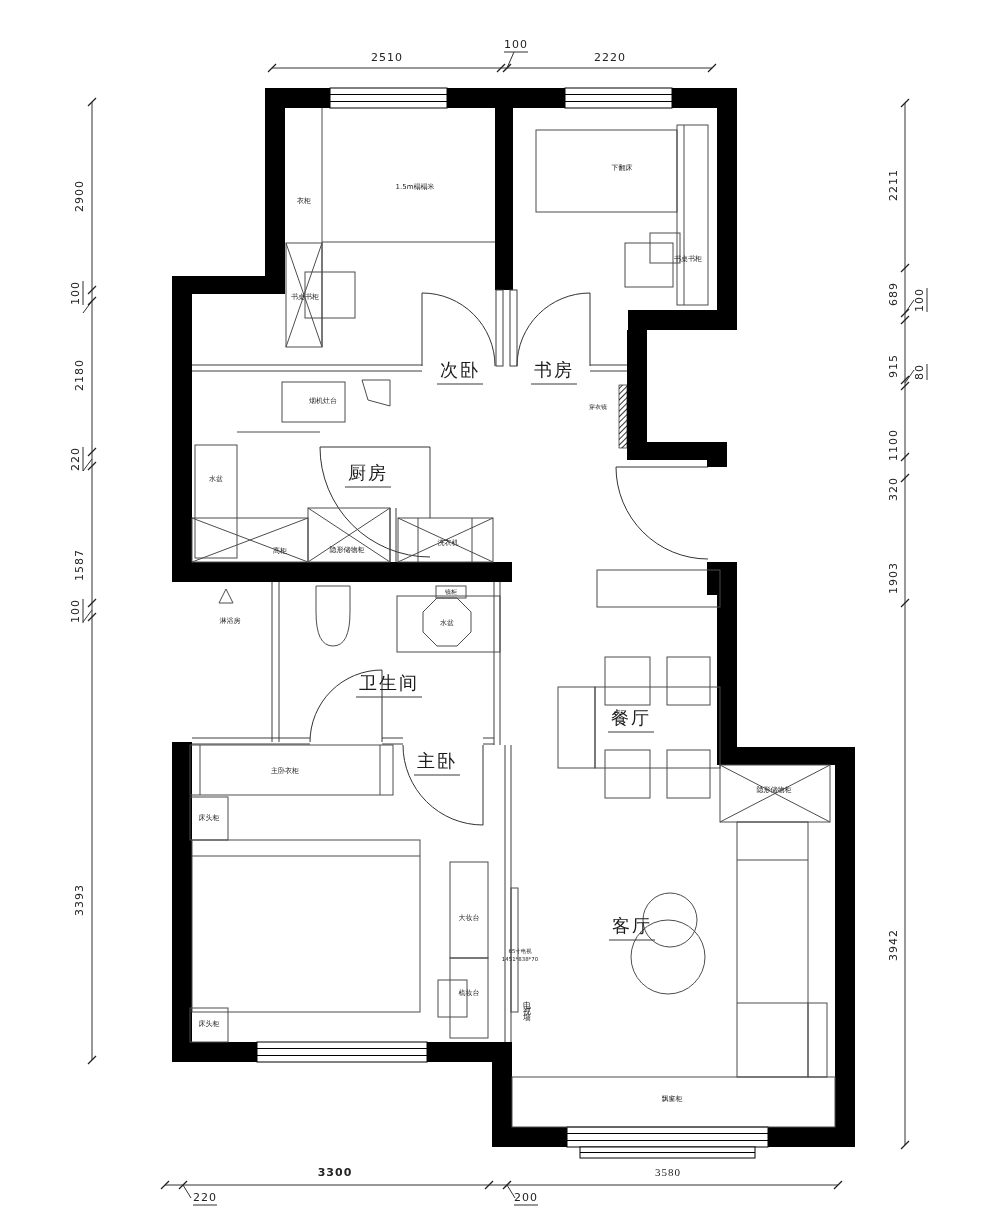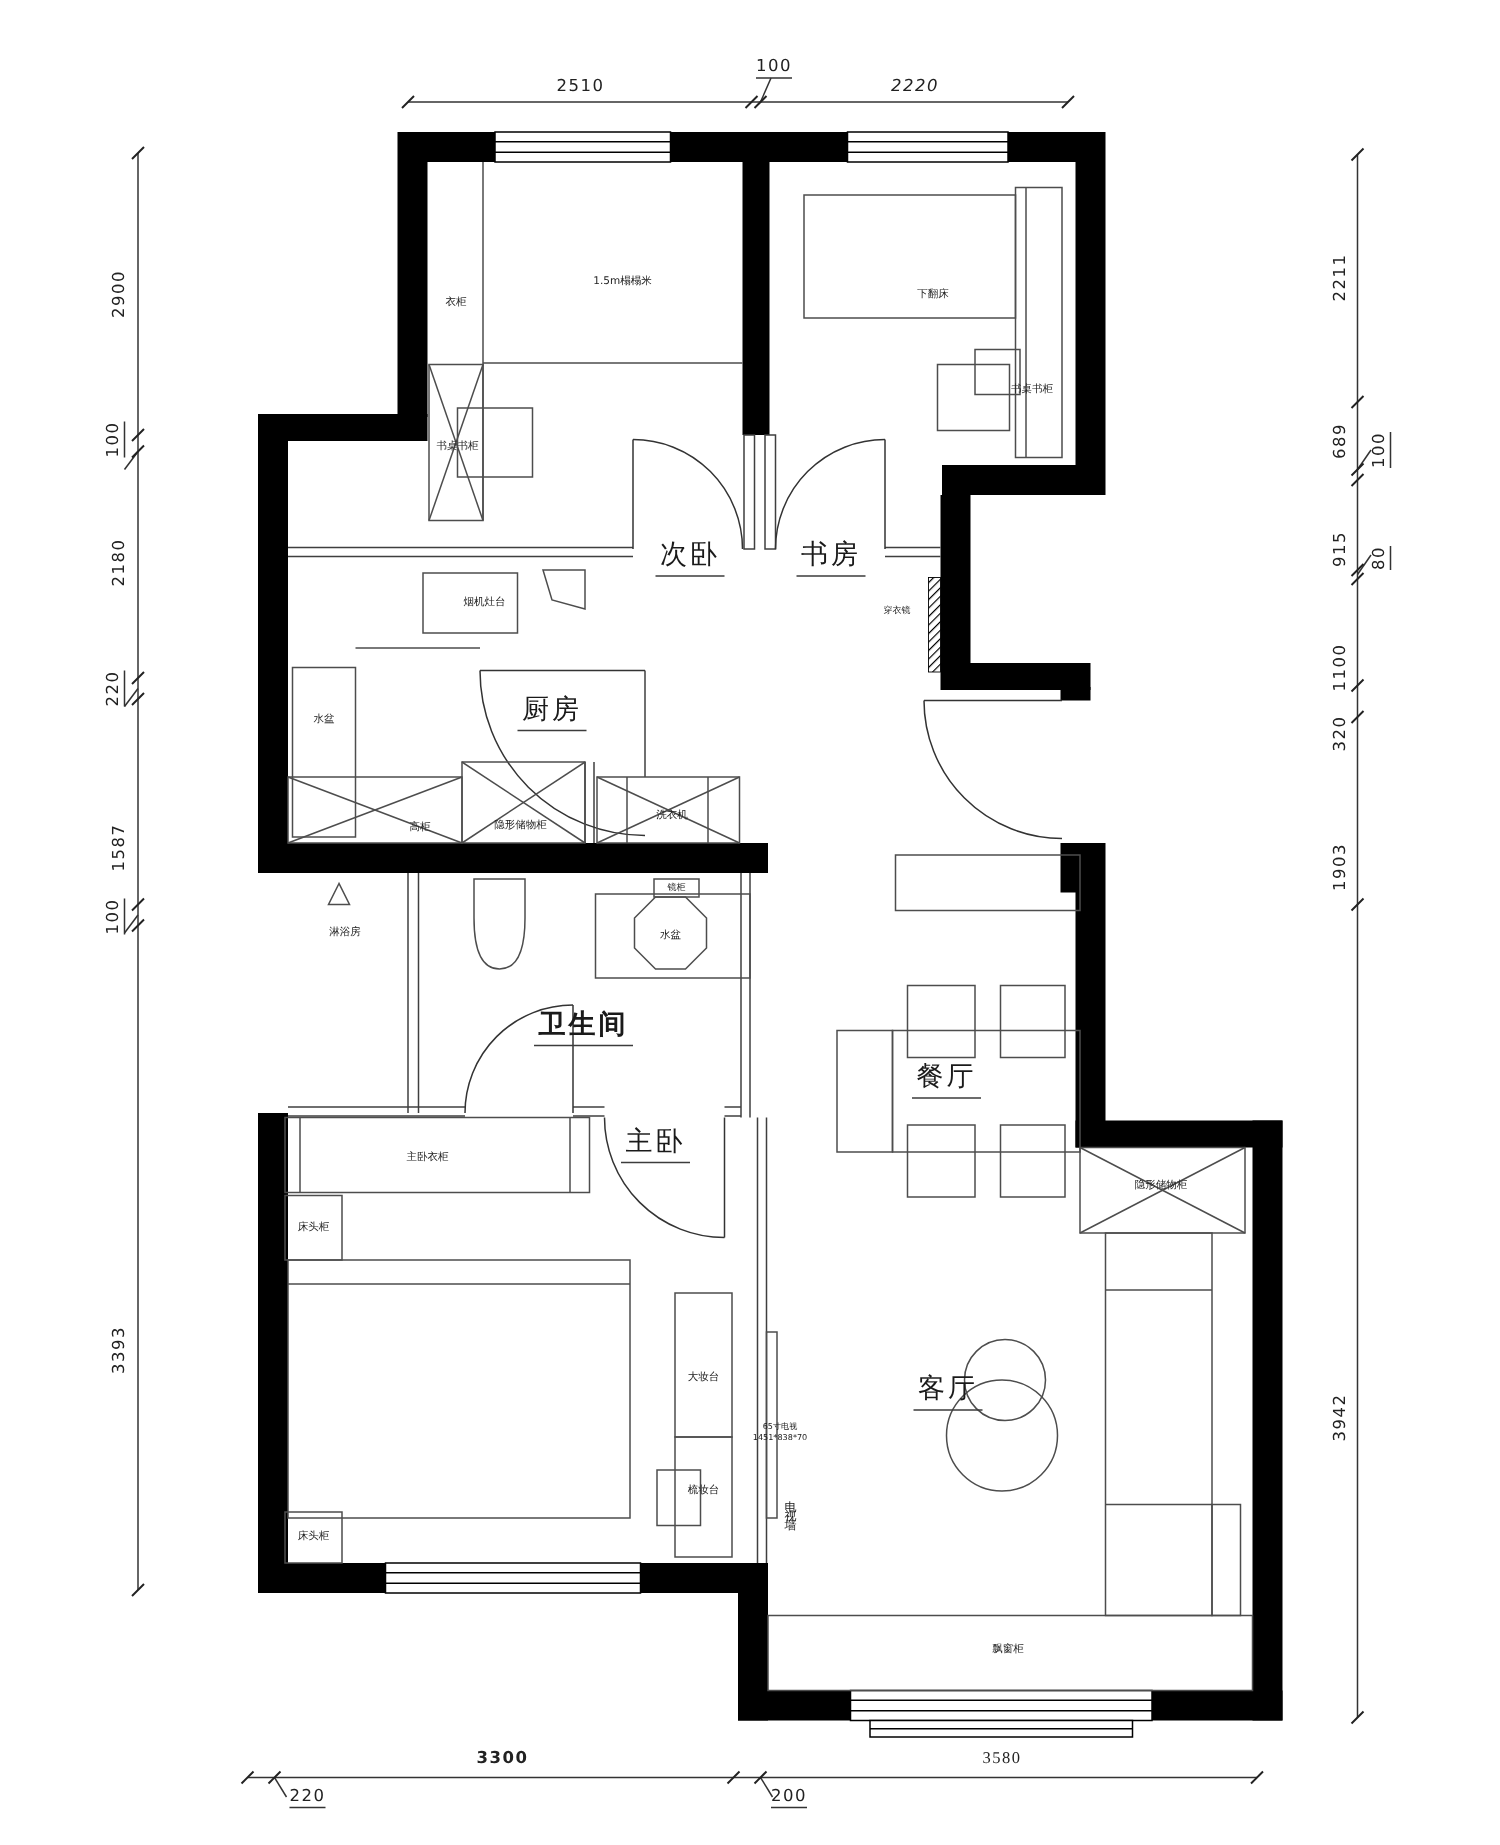--- a/index.html
+++ b/index.html
@@ -222,29 +222,29 @@
         <line x1="179" y1="1189" x2="187" y2="1181"></line>
     <line x1="485" y1="1189" x2="493" y2="1181"></line>
         <line x1="503" y1="1189" x2="511" y2="1181"></line>
     <line x1="834" y1="1189" x2="842" y2="1181"></line>
   </g>
 </svg>
 
   <span class="lbl room" style="left:460px;top:371px;">次卧</span>
   <span class="lbl room" style="left:554px;top:371px;text-align:right;">书房</span>
   <span class="lbl room" style="left:368px;top:474px;">厨房</span>
-  <span class="lbl room" style="left:389px;top:684px;font-weight:bold;">卫生间</span>
+  <span class="lbl room" style="left:389px;top:684px;">卫生间</span>
   <span class="lbl room" style="left:437px;top:762px;">主卧</span>
   <span class="lbl room" style="left:631px;top:719px;">餐厅</span>
   <span class="lbl room" style="left:632px;top:927px;">客厅</span>
 
   <span class="lbl fl" style="left:304px;top:187px;margin-top:14px;">衣柜</span>
   <span class="lbl fl" style="left:415px;top:187px;">1.5m榻榻米</span>
   <span class="lbl fl" style="left:305px;top:297px;">书桌书柜</span>
-  <span class="lbl fl" style="left:622px;top:196px;">下翻床</span>
+  <span class="lbl fl" style="left:622px;top:168px;">下翻床</span>
   <span class="lbl fl" style="left:688px;top:259px;">书桌书柜</span>
   <span class="lbl fl6" style="left:598px;top:407px;">穿衣镜</span>
   <span class="lbl fl" style="left:295px;top:401px;margin-left:28px;">烟机灶台</span>
   <span class="lbl fl" style="left:216px;top:479px;">水盆</span>
   <span class="lbl fl" style="left:280px;top:551px;">高柜</span>
   <span class="lbl fl" style="left:347px;top:550px;">隐形储物柜</span>
   <span class="lbl fl" style="left:448px;top:543px;">洗衣机</span>
   <span class="lbl fl" style="left:230px;top:621px;">淋浴房</span>
   <span class="lbl fl6" style="left:451px;top:592px;">镜柜</span>
   <span class="lbl fl" style="left:447px;top:623px;">水盆</span>
@@ -253,21 +253,21 @@
   <span class="lbl fl" style="left:209px;top:1024px;">床头柜</span>
   <span class="lbl fl" style="left:469px;top:918px;">大妆台</span>
   <span class="lbl fl" style="left:469px;top:993px;">梳妆台</span>
   <span class="tvspec lbl" style="left:520px;top:955px;"><span>65寸电视</span><br><span>1451*838*70</span></span>
   <span class="lbl vtext" style="left:526px;top:1003px;">电视墙</span>
   <span class="lbl fl" style="left:774px;top:790px;">隐形储物柜</span>
   <span class="lbl fl" style="left:672px;top:1099px;">飘窗柜</span>
 
   <span class="lbl dim" style="left:387px;top:57px;">2510</span>
   <span class="lbl dim lead" style="left:516px;top:45px;">100</span>
-  <span class="lbl dim" style="left:610px;top:57px;font-style:italic;">2220</span>
+  <span class="lbl dim" style="left:610px;top:57px;">2220</span>
 
   <span class="lbl dim dimv" style="left:79px;top:196px;">2900</span>
   <span class="lbl dim dimv lead" style="left:76px;top:293px;">100</span>
   <span class="lbl dim dimv" style="left:79px;top:375px;">2180</span>
   <span class="lbl dim dimv lead" style="left:76px;top:459px;">220</span>
   <span class="lbl dim dimv" style="left:79px;top:565px;">1587</span>
   <span class="lbl dim dimv lead" style="left:76px;top:611px;">100</span>
   <span class="lbl dim dimv" style="left:79px;top:900px;">3393</span>
 
   <span class="lbl dim dimv" style="left:893px;top:185px;">2211</span>

